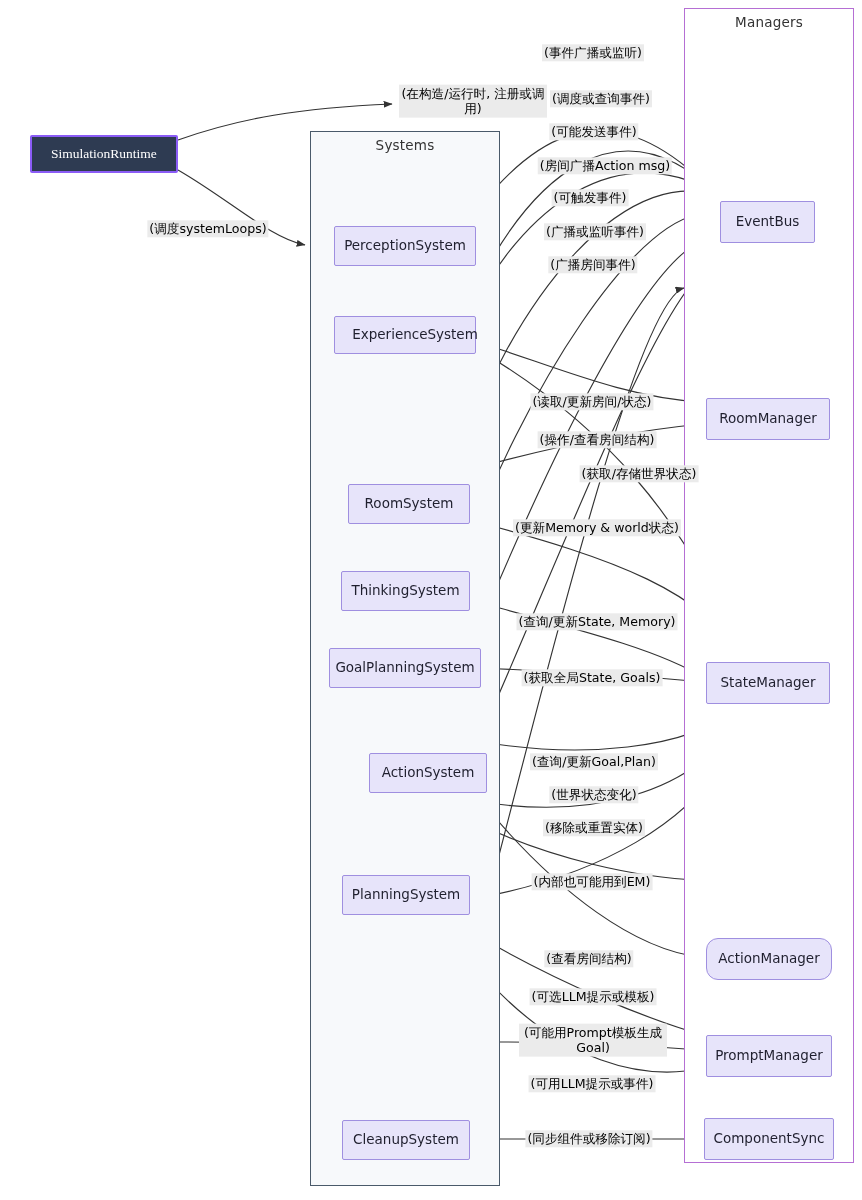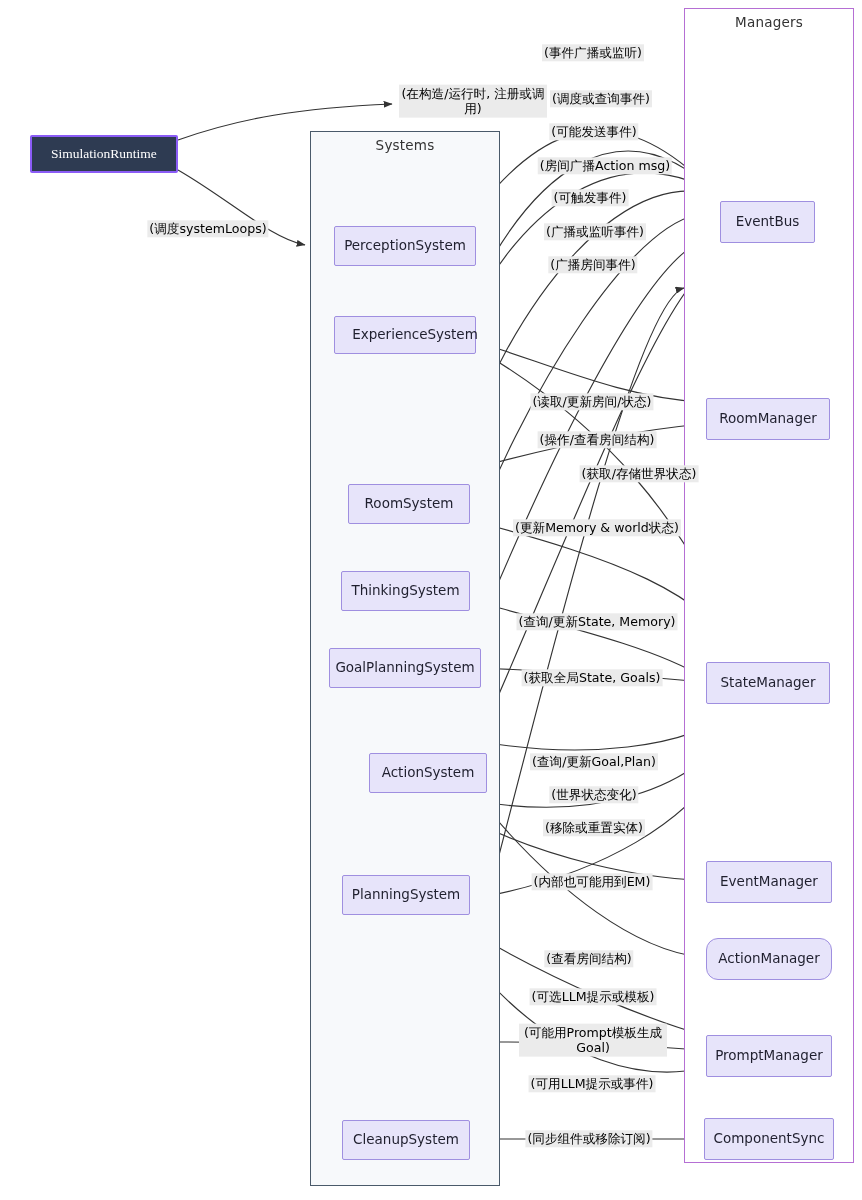--- a/index.html
+++ b/index.html
@@ -106,21 +106,20 @@
   <div class="node" style="left:348px;top:484px;width:122px;height:40px;">RoomSystem</div>
   <div class="node" style="left:341px;top:571px;width:129px;height:40px;">ThinkingSystem</div>
   <div class="node" style="left:329px;top:648px;width:152px;height:40px;text-align:right;">GoalPlanningSystem</div>
   <div class="node" style="left:346px;top:753px;width:118px;height:40px;margin-left:23px;">ActionSystem</div>
   <div class="node" style="left:342px;top:875px;width:128px;height:40px;">PlanningSystem</div>
   <div class="node" style="left:342px;top:1120px;width:128px;height:40px;">CleanupSystem</div>
 
   <div class="node" style="left:720px;top:201px;width:95px;height:42px;">EventBus</div>
   <div class="node" style="left:706px;top:398px;width:124px;height:42px;">RoomManager</div>
   <div class="node" style="left:706px;top:662px;width:124px;height:42px;">StateManager</div>
-  <div class="node" style="left:706px;top:861px;width:126px;height:42px;">EventManager</div>
   <div class="node" style="left:706px;top:938px;width:126px;height:42px;border-radius:12px;">ActionManager</div>
   <div class="node" style="left:706px;top:1035px;width:126px;height:42px;">PromptManager</div>
   <div class="node" style="left:704px;top:1118px;width:130px;height:42px;">ComponentSync</div>
 
   <div class="elabel wrap" style="left:473px;top:101px;width:148px;">(在构造/运行时, 注册或调用)</div>
   <div class="elabel" style="left:208px;top:229px;">(调度systemLoops)</div>
 
   <div class="elabel" style="left:593px;top:53px;">(事件广播或监听)</div>
   <div class="elabel" style="left:601px;top:99px;">(调度或查询事件)</div>
   <div class="elabel" style="left:594px;top:132px;">(可能发送事件)</div>

